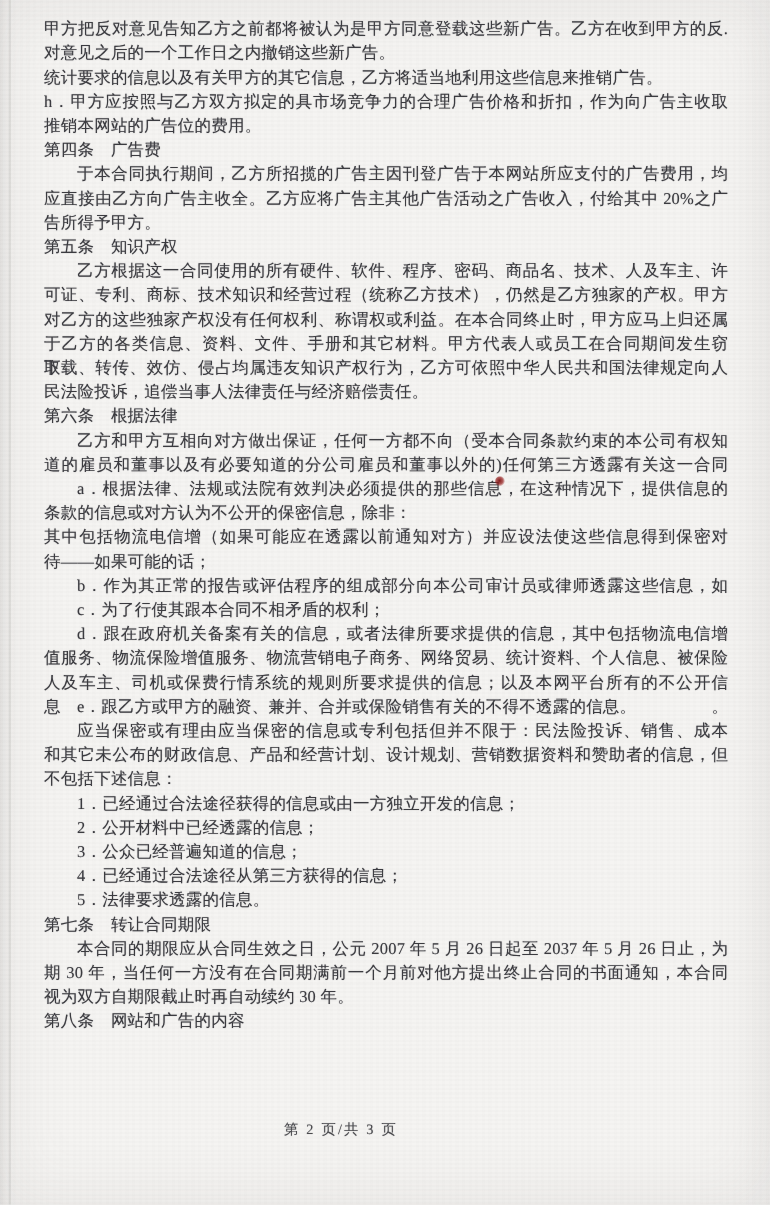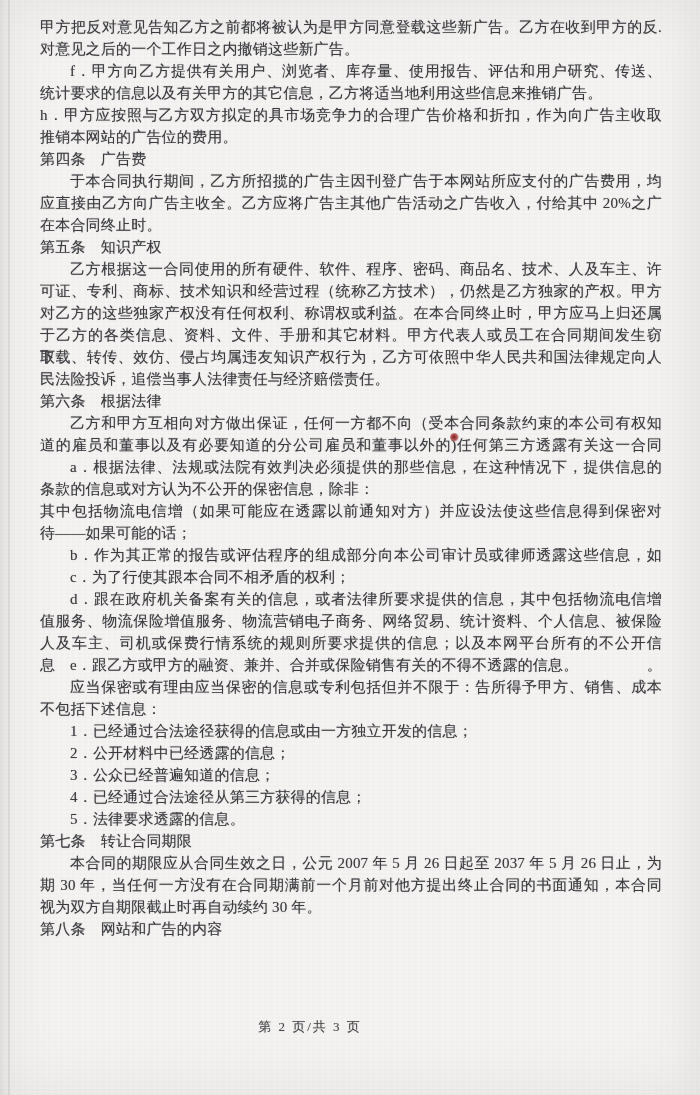--- a/index.html
+++ b/index.html
@@ -68,49 +68,49 @@
   }
 </style>
 </head>
 <body>
 
 <div class="page">
   <div class="noise"></div>
   <div class="doc-body">
       <div class="line fill">甲方把反对意见告知乙方之前都将被认为是甲方同意登载这些新广告。乙方在收到甲方的反.</div>
       <div class="line">对意见之后的一个工作日之内撤销这些新广告。</div>
-      <div class="line indent fill">f．甲方向乙方提供有关用户、浏览者、库存量、使用报告、评估和用户研究、传送、</div>
       <div class="line">统计要求的信息以及有关甲方的其它信息，乙方将适当地利用这些信息来推销广告。</div>
       <div class="line fill">h．甲方应按照与乙方双方拟定的具市场竞争力的合理广告价格和折扣，作为向广告主收取</div>
       <div class="line">推销本网站的广告位的费用。</div>
       <div class="line">第四条　广告费</div>
       <div class="line indent fill">于本合同执行期间，乙方所招揽的广告主因刊登广告于本网站所应支付的广告费用，均</div>
       <div class="line fill">应直接由乙方向广告主收全。乙方应将广告主其他广告活动之广告收入，付给其中 20%之广</div>
-      <div class="line">在本合同终止时。</div>
+      <div class="line">告所得予甲方。</div>
       <div class="line">第五条　知识产权</div>
       <div class="line indent fill">乙方根据这一合同使用的所有硬件、软件、程序、密码、商品名、技术、人及车主、许</div>
       <div class="line fill">可证、专利、商标、技术知识和经营过程（统称乙方技术），仍然是乙方独家的产权。甲方</div>
       <div class="line fill">对乙方的这些独家产权没有任何权利、称谓权或利益。在本合同终止时，甲方应马上归还属</div>
       <div class="line fill">于乙方的各类信息、资料、文件、手册和其它材料。甲方代表人或员工在合同期间发生窃取、</div>
       <div class="line fill">下载、转传、效仿、侵占均属违友知识产权行为，乙方可依照中华人民共和国法律规定向人</div>
       <div class="line">民法险投诉，追偿当事人法律责任与经济赔偿责任。</div>
       <div class="line">第六条　根据法律</div>
       <div class="line indent fill">乙方和甲方互相向对方做出保证，任何一方都不向（受本合同条款约束的本公司有权知</div>
       <div class="line fill">道的雇员和董事以及有必要知道的分公司雇员和董事以外的)任何第三方透露有关这一合同</div>
       <div class="line indent fill">a．根据法律、法规或法院有效判决必须提供的那些信息，在这种情况下，提供信息的</div>
       <div class="line">条款的信息或对方认为不公开的保密信息，除非：</div>
       <div class="line fill">其中包括物流电信增（如果可能应在透露以前通知对方）并应设法使这些信息得到保密对</div>
       <div class="line">待——如果可能的话；</div>
       <div class="line indent fill">b．作为其正常的报告或评估程序的组成部分向本公司审计员或律师透露这些信息，如</div>
       <div class="line indent">c．为了行使其跟本合同不相矛盾的权利；</div>
       <div class="line indent fill">d．跟在政府机关备案有关的信息，或者法律所要求提供的信息，其中包括物流电信增</div>
       <div class="line fill">值服务、物流保险增值服务、物流营销电子商务、网络贸易、统计资料、个人信息、被保险</div>
       <div class="line fill">人及车主、司机或保费行情系统的规则所要求提供的信息；以及本网平台所有的不公开信息。</div>
       <div class="line indent">e．跟乙方或甲方的融资、兼并、合并或保险销售有关的不得不透露的信息。</div>
-      <div class="line indent fill">应当保密或有理由应当保密的信息或专利包括但并不限于：告所得予甲方、销售、成本</div>
+      <div class="line indent fill">应当保密或有理由应当保密的信息或专利包括但并不限于：民法险投诉、销售、成本</div>
+      <div class="line fill">和其它未公布的财政信息、产品和经营计划、设计规划、营销数据资料和赞助者的信息，但</div>
       <div class="line">不包括下述信息：</div>
       <div class="line indent">1．已经通过合法途径获得的信息或由一方独立开发的信息；</div>
       <div class="line indent">2．公开材料中已经透露的信息；</div>
       <div class="line indent">3．公众已经普遍知道的信息；</div>
       <div class="line indent">4．已经通过合法途径从第三方获得的信息；</div>
       <div class="line indent">5．法律要求透露的信息。</div>
       <div class="line">第七条　转让合同期限</div>
       <div class="line indent fill">本合同的期限应从合同生效之日，公元 2007 年 5 月 26 日起至 2037 年 5 月 26 日止，为</div>
       <div class="line fill">期 30 年，当任何一方没有在合同期满前一个月前对他方提出终止合同的书面通知，本合同</div>
       <div class="line">视为双方自期限截止时再自动续约 30 年。</div>

